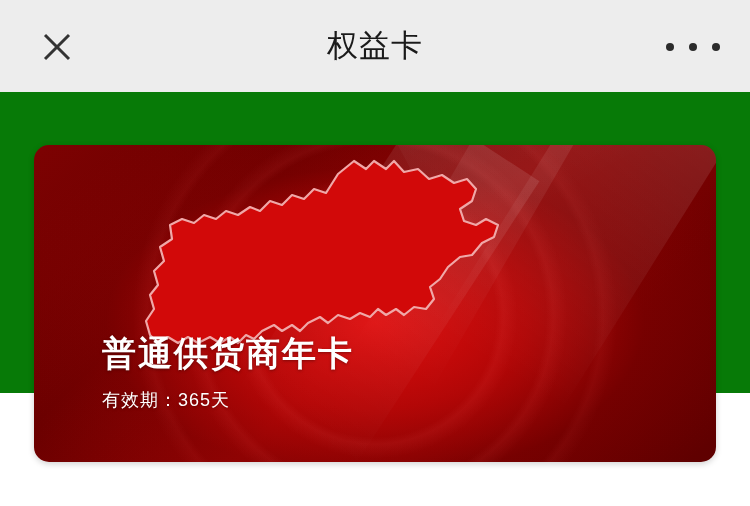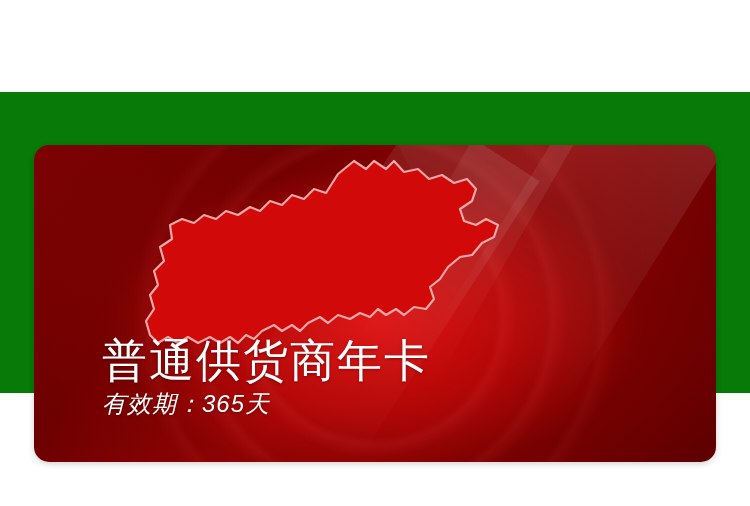--- a/index.html
+++ b/index.html
@@ -159,35 +159,34 @@
     width: 470px;
     height: 330px;
     opacity: 1;
   }
   .card-map svg { display: block; width: 100%; height: 100%; }
 
   .card-title {
     position: absolute;
     left: 68px;
     top: 186px;
-    font-size: 45px;
-    font-weight: normal;
+    font-size: 34px;
+    font-weight: bold;
     color: #ffffff;
     letter-spacing: 2px;
     text-shadow: 0 1px 3px rgba(0,0,0,0.35);
   }
   .card-sub {
     position: absolute;
     left: 68px;
     top: 243px;
-    font-size: 24px;
+    font-size: 18px;
     color: #ffffff;
     letter-spacing: 1px;
     text-shadow: 0 1px 3px rgba(0,0,0,0.3);
-    font-style: italic;
   }
 
   .card-banner {
     position: absolute;
     left: 34px;
     top: 346px;
     width: 682px;
     text-align: center;
     font-size: 56px;
     font-weight: bold;
@@ -200,20 +199,34 @@
       0 3px 5px rgba(90,0,0,0.45),
       0 0 12px rgba(255,255,255,0.25);
     white-space: nowrap;
   }
 </style>
 </head>
 <body>
 
 <div class="screen">
 
+  <div class="navbar">
+    <div class="nav-close">
+      <svg viewBox="0 0 38 38" width="38" height="38" aria-hidden="true">
+        <line x1="7" y1="7" x2="31" y2="31" stroke="#333333" stroke-width="3"></line>
+        <line x1="31" y1="7" x2="7" y2="31" stroke="#333333" stroke-width="3"></line>
+      </svg>
+    </div>
+    <div class="nav-title">权益卡</div>
+    <div class="nav-more">
+      <i></i>
+      <i></i>
+      <i></i>
+    </div>
+  </div>
 
   <div class="green-band"></div>
 
   <div class="card-wrap">
     <div class="card-bg"></div>
     <div class="card-rings"></div>
     <div class="streak s4"></div>
     <div class="streak s1"></div>
     <div class="streak s2"></div>
     <div class="streak s3"></div>

